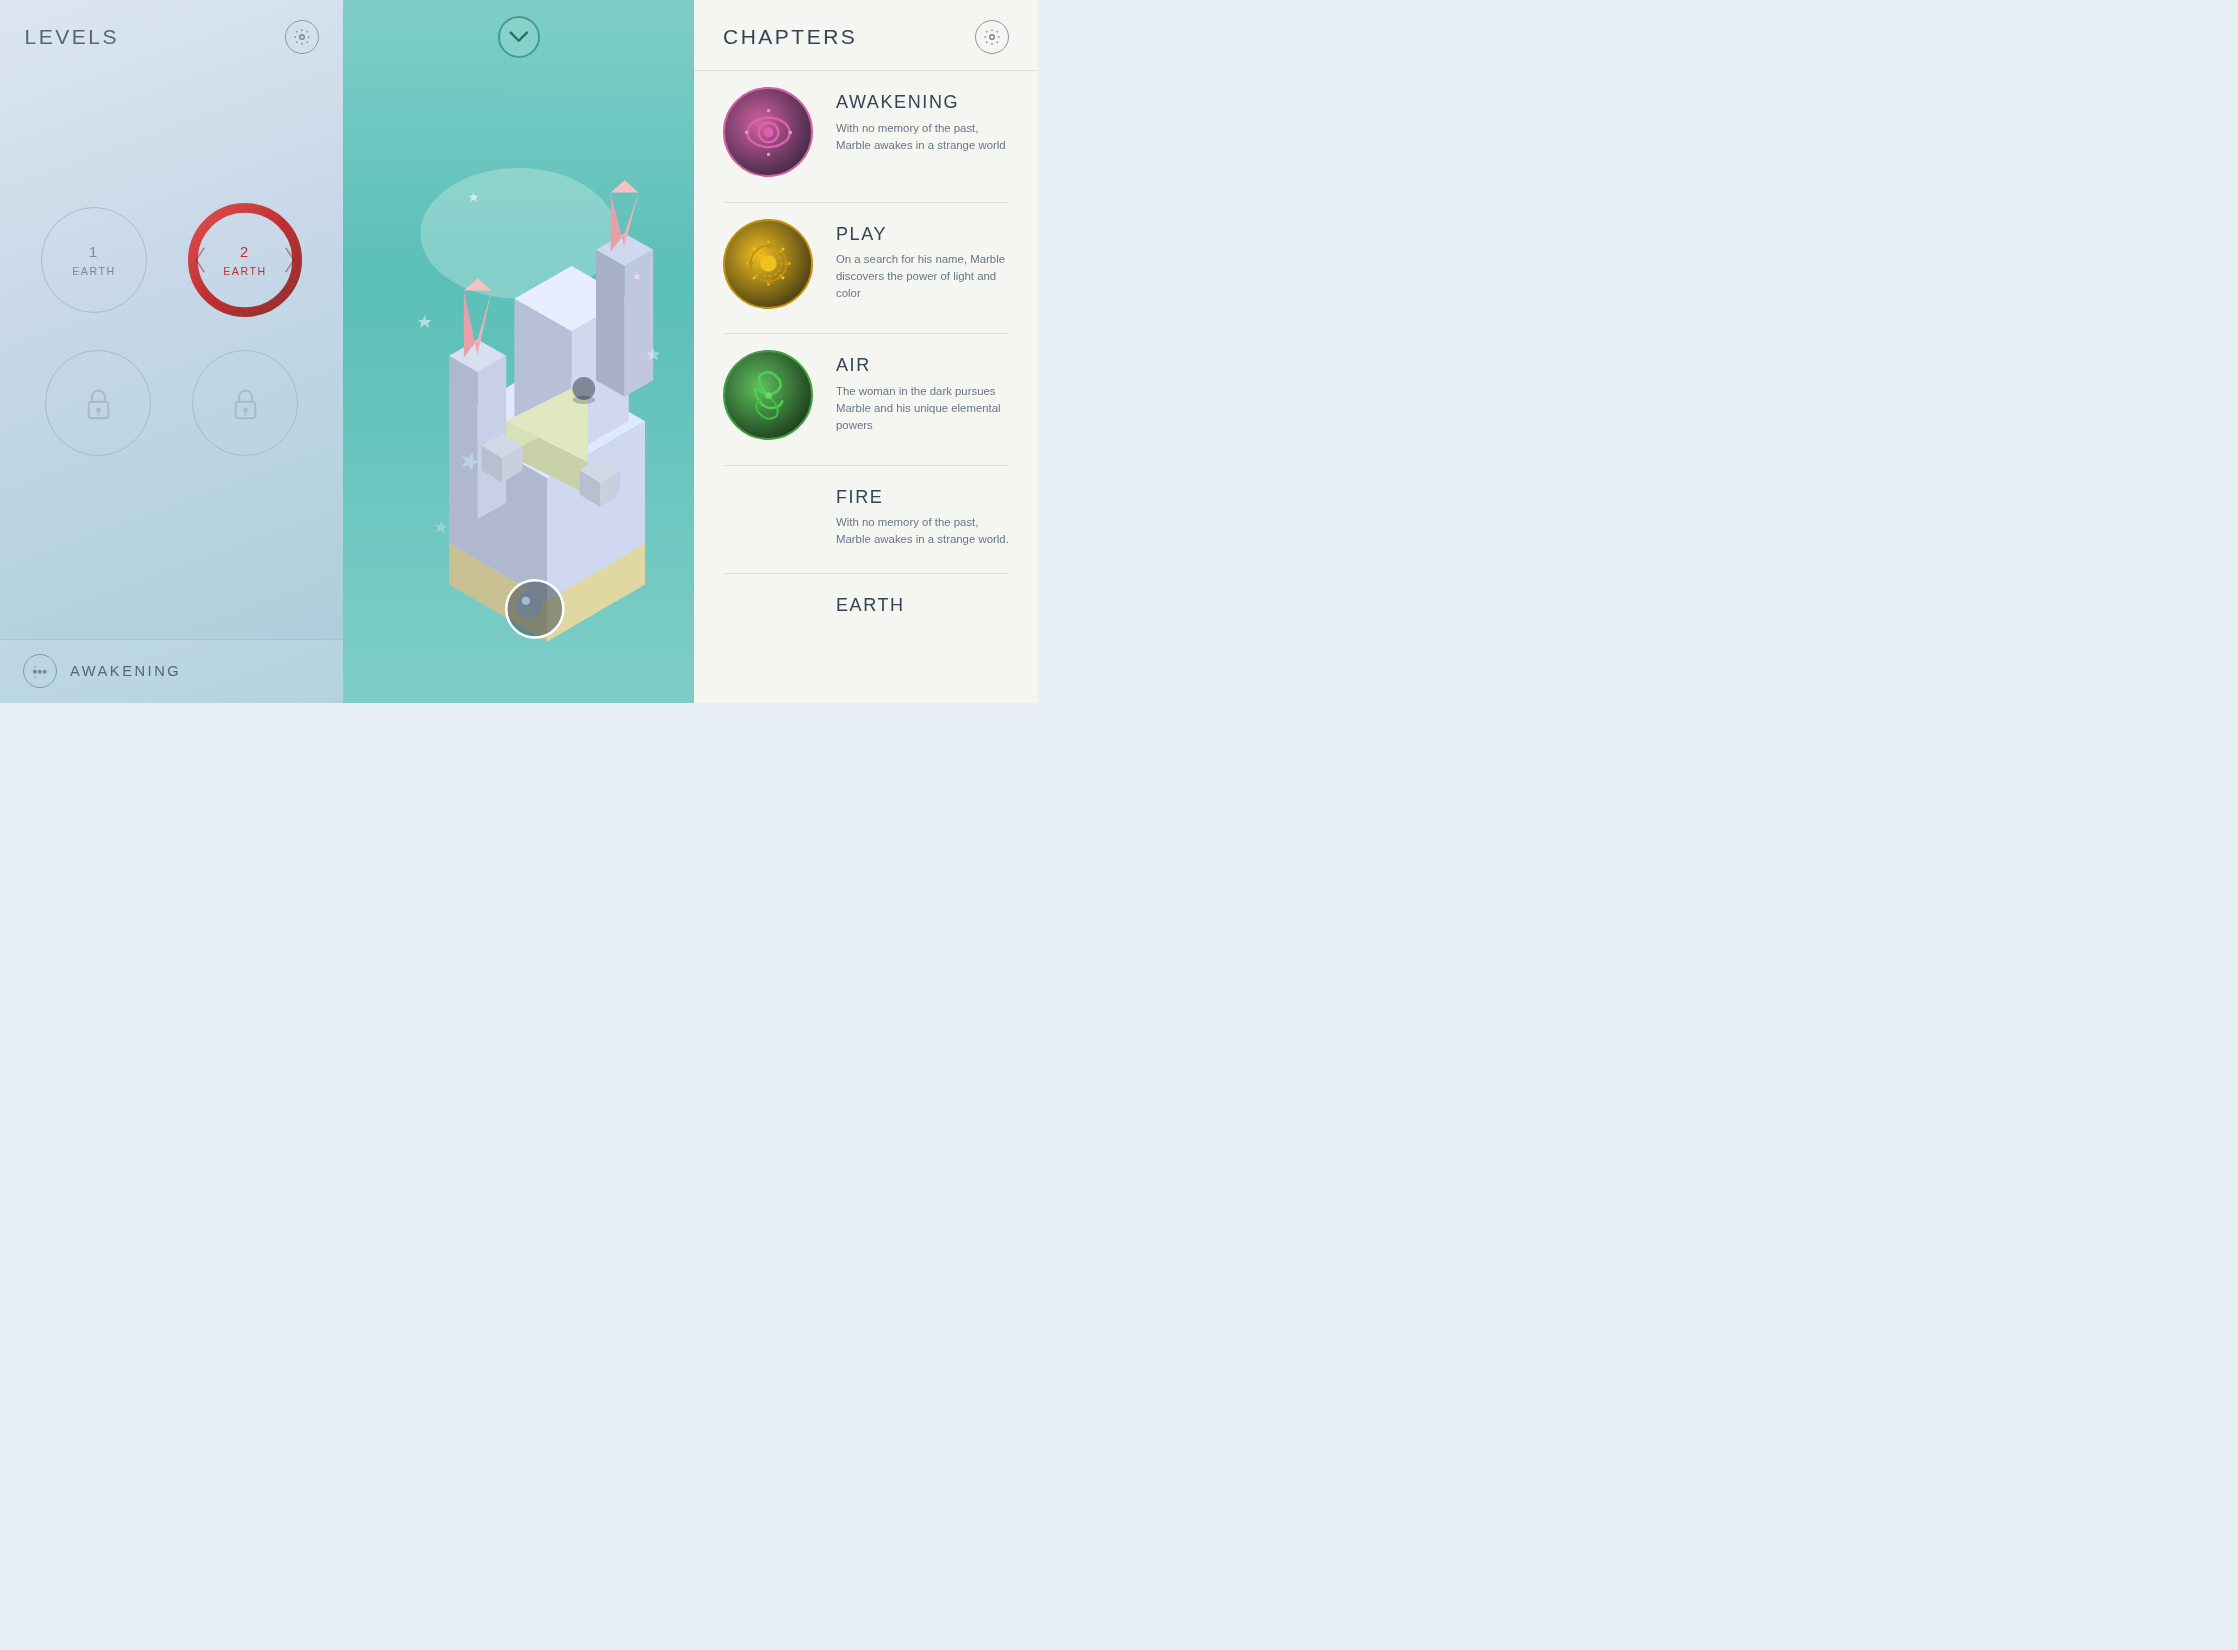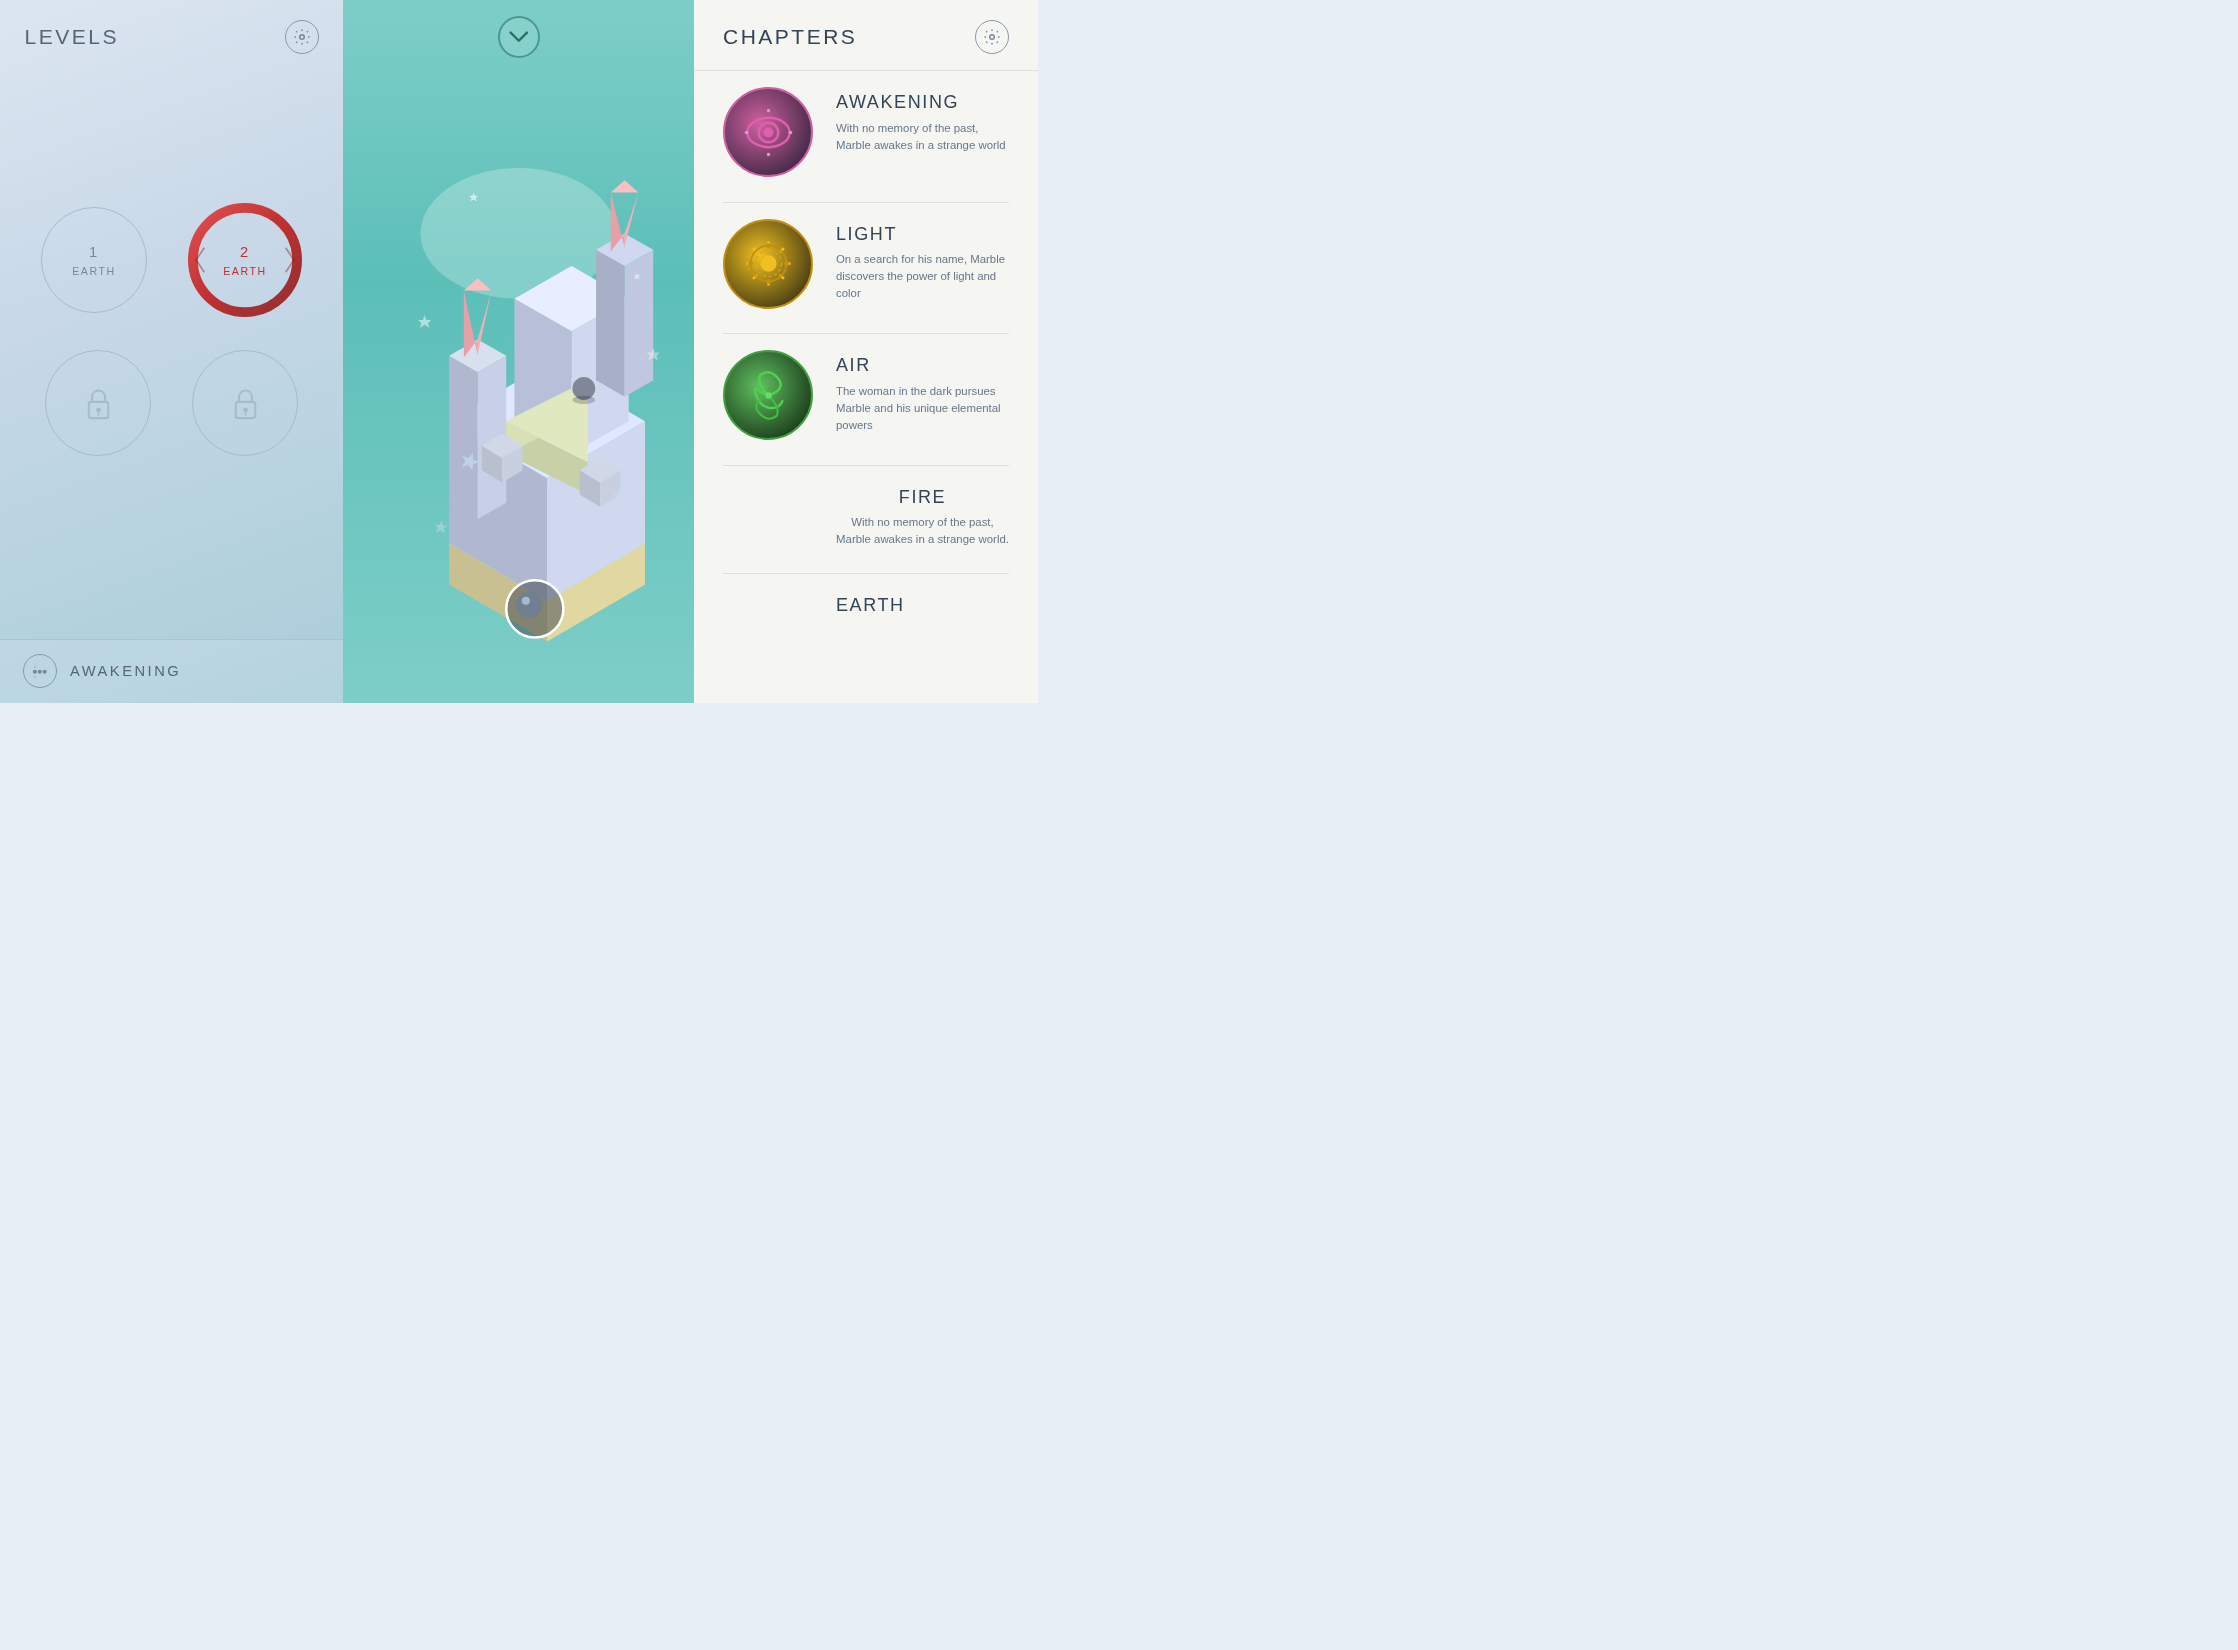--- a/index.html
+++ b/index.html
@@ -512,21 +512,21 @@
           <circle cx="35" cy="35" r="22" fill="none" stroke="#c09010" stroke-width="2"></circle>
           <circle cx="35" cy="13" r="3" fill="#c09010"></circle>
           <circle cx="35" cy="57" r="3" fill="#c09010"></circle>
           <circle cx="13" cy="35" r="3" fill="#c09010"></circle>
           <circle cx="57" cy="35" r="3" fill="#c09010"></circle>
 
           <circle cx="35" cy="35" r="16" fill="none" stroke="#e0a010" stroke-width="1.5" stroke-dasharray="4,3"></circle>
         </svg>
       </div>
       <div class="chapter-text">
-        <div class="chapter-name">LIGHT</div>
+        <div class="chapter-name">PLAY</div>
         <div class="chapter-desc">On a search for his name, Marble discovers the power of light and color</div>
       </div>
     </div>
 
     <div class="divider"></div>
 
     <div class="chapter-item">
       <div class="chapter-icon air">
         <svg width="57" height="57" viewBox="0 0 70 70">
 
@@ -536,21 +536,21 @@
         </svg>
       </div>
       <div class="chapter-text">
         <div class="chapter-name">AIR</div>
         <div class="chapter-desc">The woman in the dark pursues Marble and his unique elemental powers</div>
       </div>
     </div>
 
     <div class="divider"></div>
 
-    <div class="chapter-item no-icon" style="padding-left: 113px; text-align: center;">
+    <div class="chapter-item no-icon" style="padding-left: 113px;">
       <div class="chapter-text">
         <div class="chapter-name">FIRE</div>
         <div class="chapter-desc">With no memory of the past, Marble awakes in a strange world.</div>
       </div>
     </div>
 
     <div class="divider"></div>
 
     <div class="chapter-item no-icon" style="padding-left: 113px;">
       <div class="chapter-text">

